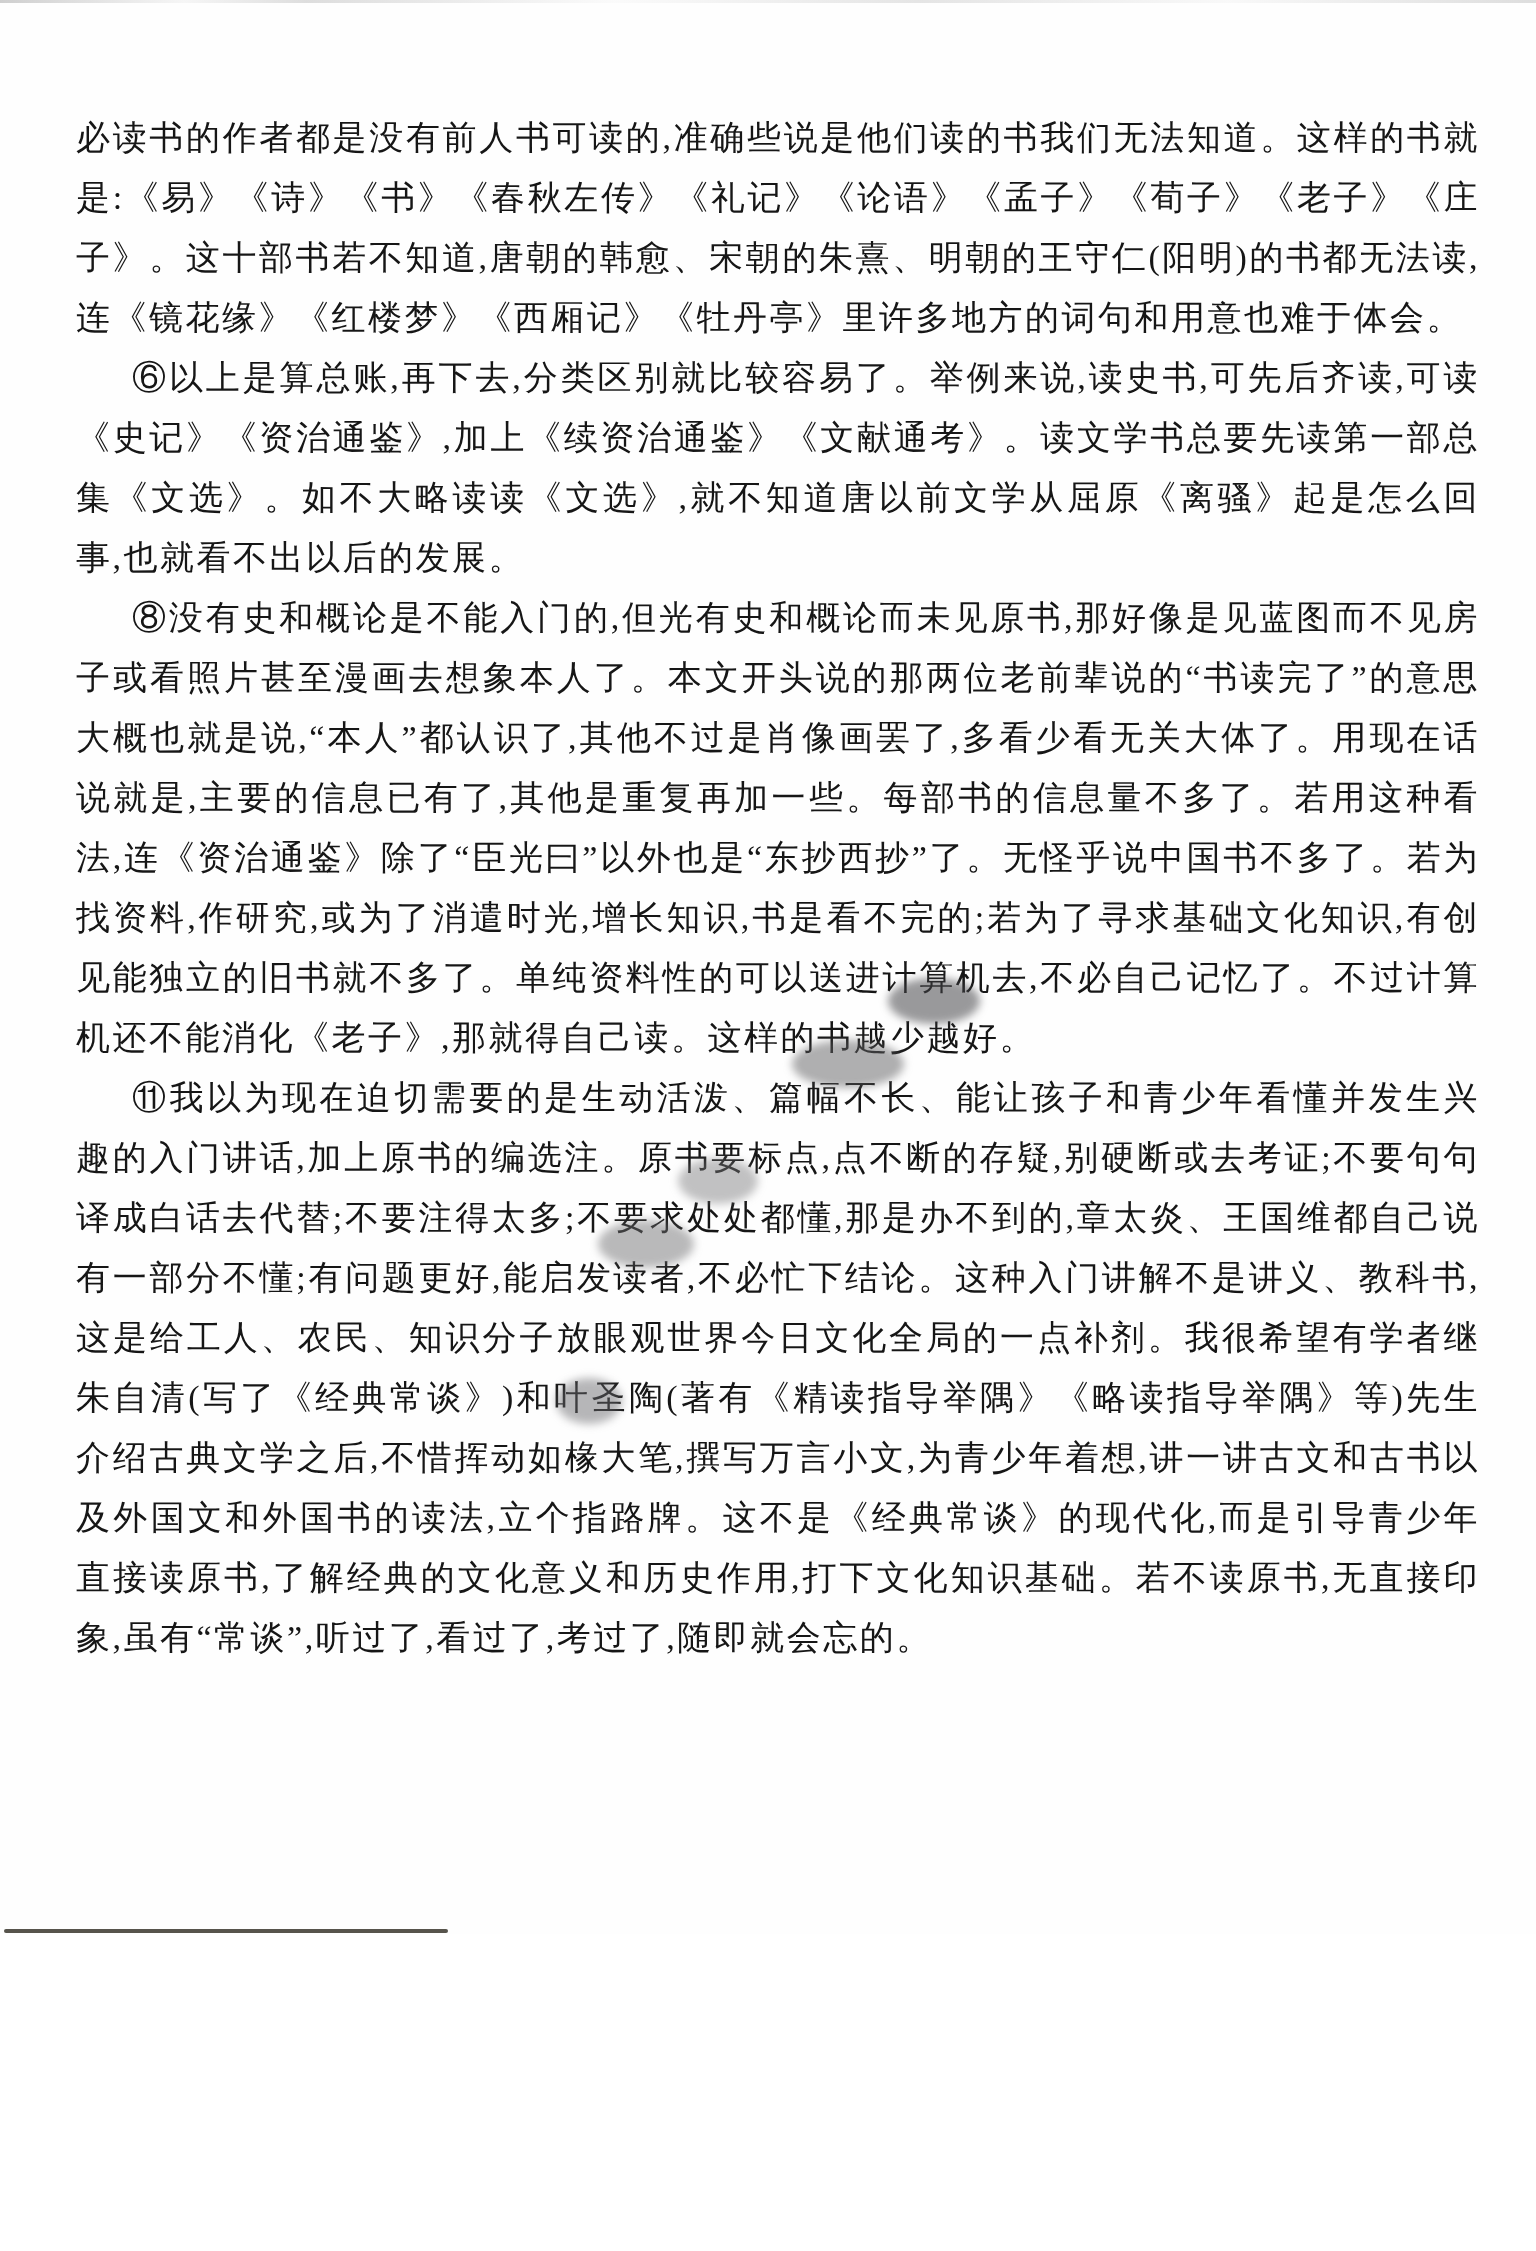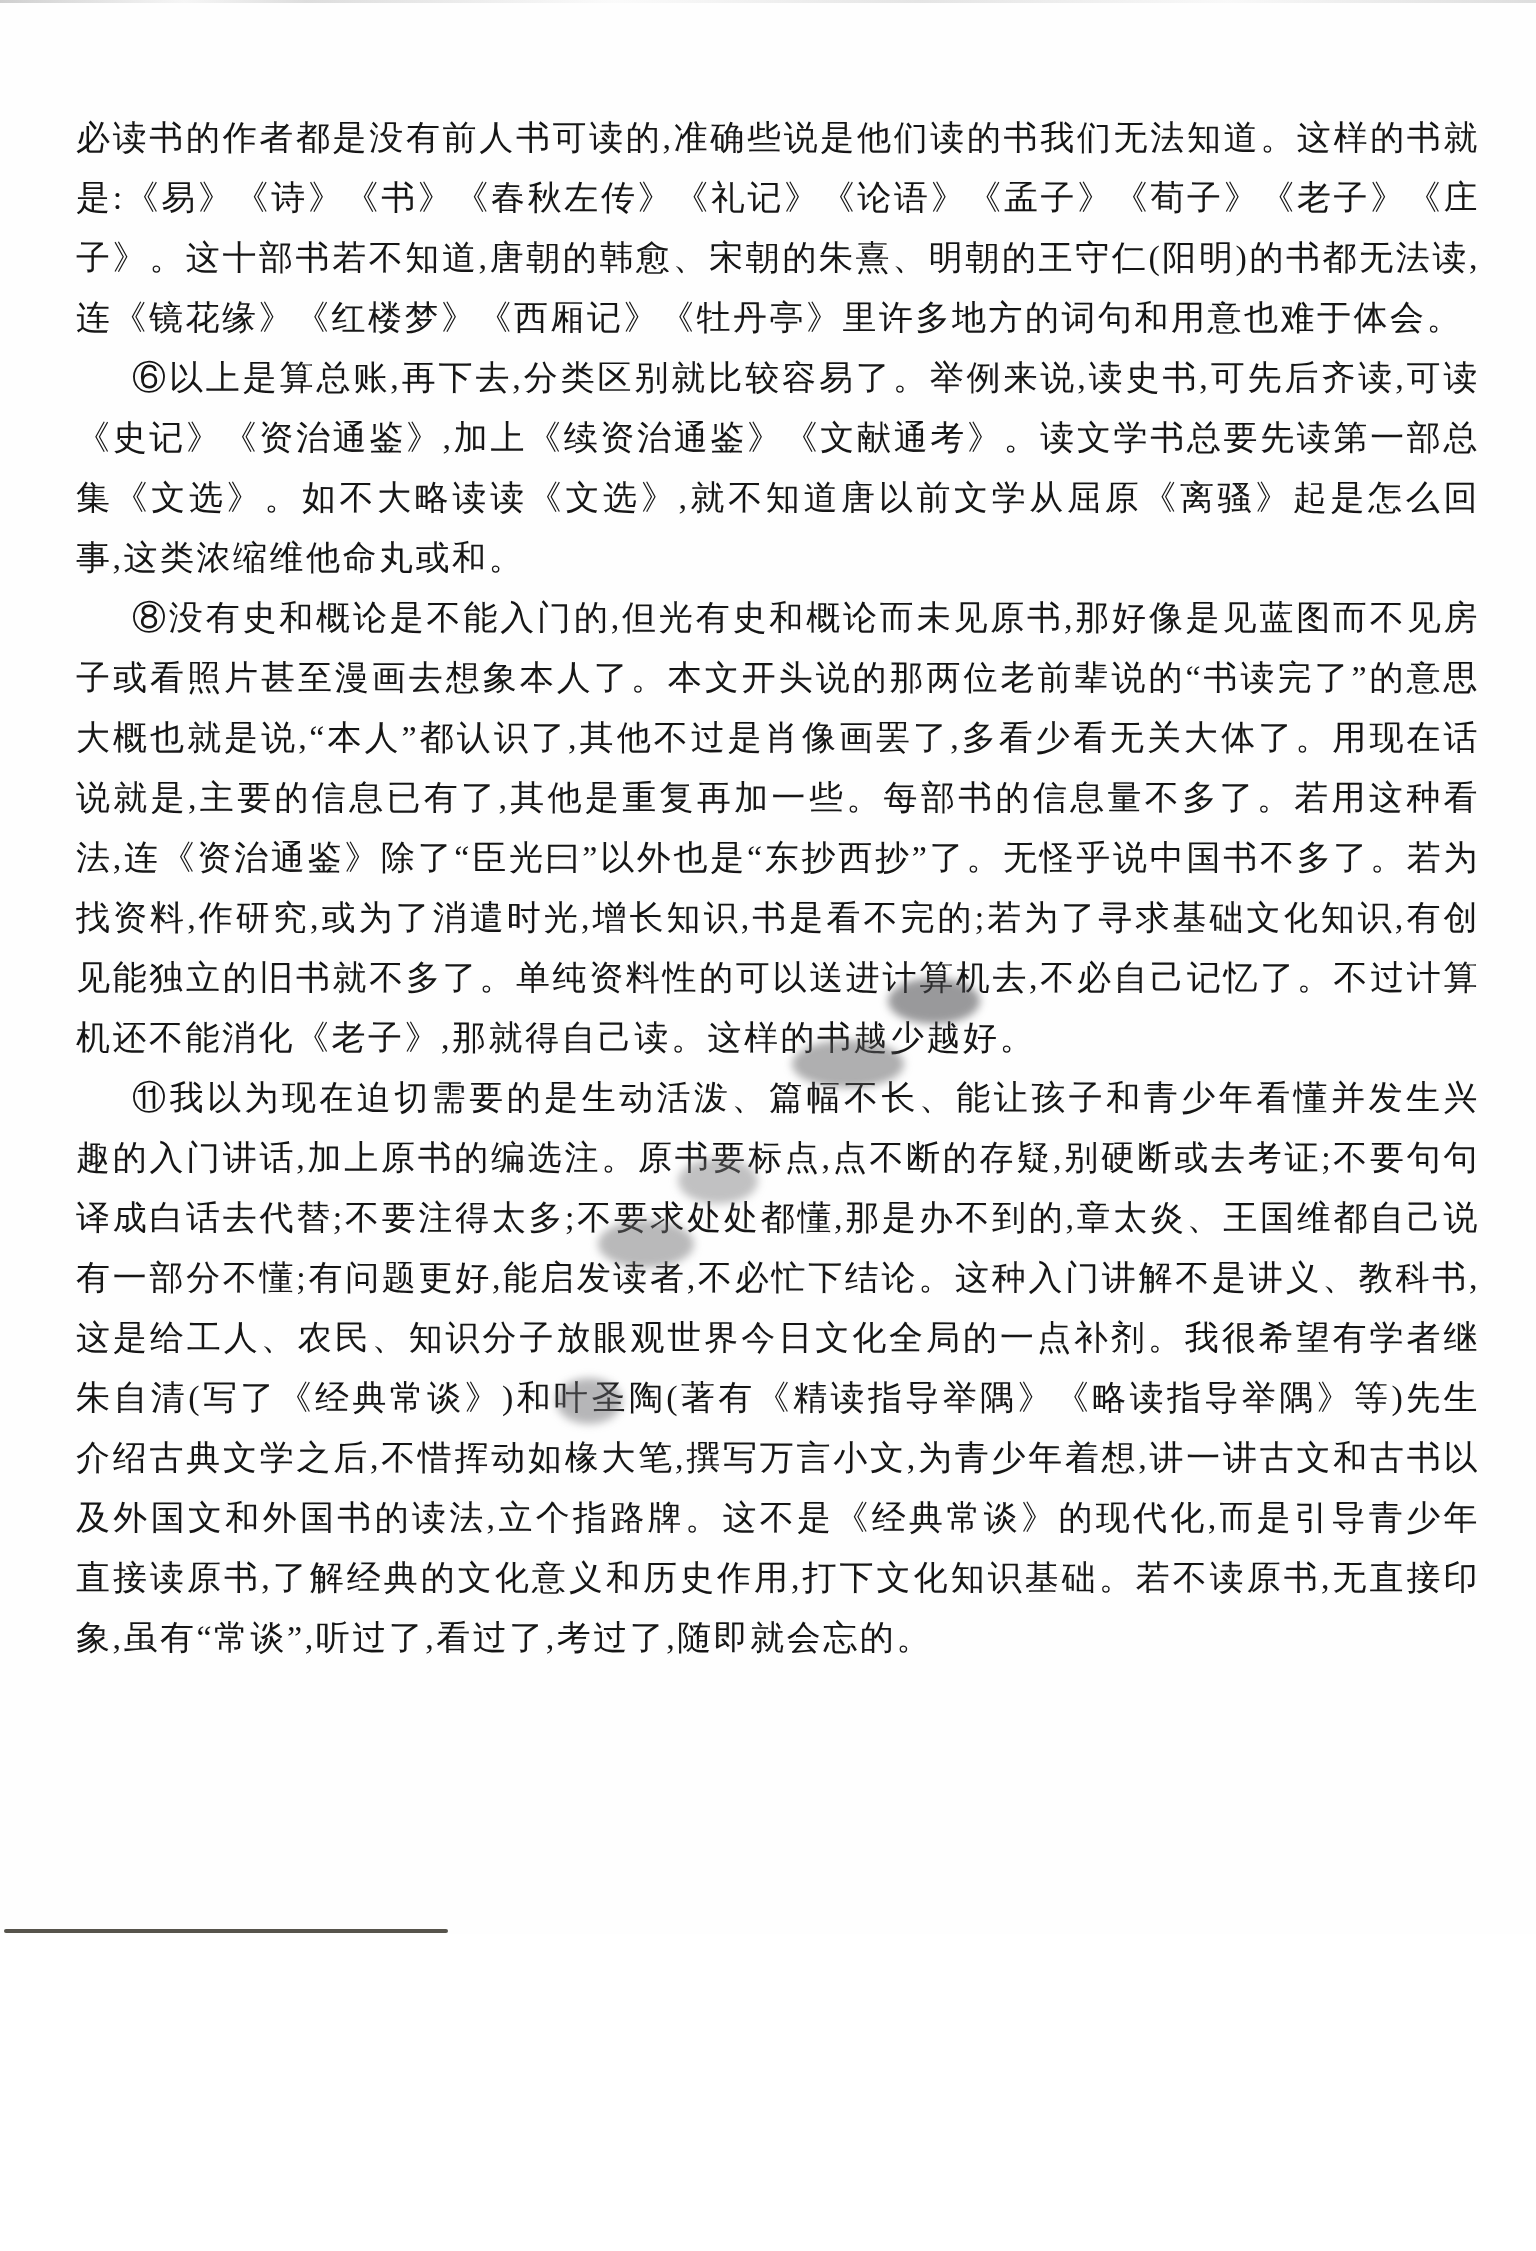--- a/index.html
+++ b/index.html
@@ -93,21 +93,21 @@
 </style>
 </head>
 <body>
 
 <div class="page">
   <div class="top-edge"></div>
 
   <div class="doc-text">
 
   <p class="para">必读书的作者都是没有前人书可读的,准确些说是他们读的书我们无法知道。这样的书就是:《易》《诗》《书》《春秋左传》《礼记》《论语》《孟子》《荀子》《老子》《庄子》。这十部书若不知道,唐朝的韩愈、宋朝的朱熹、明朝的王守仁(阳明)的书都无法读,连《镜花缘》《红楼梦》《西厢记》《牡丹亭》里许多地方的词句和用意也难于体会。</p>
-      <p class="para indent">⑥以上是算总账,再下去,分类区别就比较容易了。举例来说,读史书,可先后齐读,可读《史记》《资治通鉴》,加上《续资治通鉴》《文献通考》。读文学书总要先读第一部总集《文选》。如不大略读读《文选》,就不知道唐以前文学从屈原《离骚》起是怎么回事,这类浓缩维他命丸或和。</p>
+      <p class="para indent">⑥以上是算总账,再下去,分类区别就比较容易了。举例来说,读史书,可先后齐读,可读《史记》《资治通鉴》,加上《续资治通鉴》《文献通考》。读文学书总要先读第一部总集《文选》。如不大略读读《文选》,就不知道唐以前文学从屈原《离骚》起是怎么回事,也就看不出以后的发展。</p>
       <p class="para indent">⑧没有史和概论是不能入门的,但光有史和概论而未见原书,那好像是见蓝图而不见房子或看照片甚至漫画去想象本人了。本文开头说的那两位老前辈说的“书读完了”的意思大概也就是说,“本人”都认识了,其他不过是肖像画罢了,多看少看无关大体了。用现在话说就是,主要的信息已有了,其他是重复再加一些。每部书的信息量不多了。若用这种看法,连《资治通鉴》除了“臣光曰”以外也是“东抄西抄”了。无怪乎说中国书不多了。若为找资料,作研究,或为了消遣时光,增长知识,书是看不完的;若为了寻求基础文化知识,有创见能独立的旧书就不多了。单纯资料性的可以送进计算机去,不必自己记忆了。不过计算机还不能消化《老子》,那就得自己读。这样的书越少越好。</p>
       <p class="para indent">⑪我以为现在迫切需要的是生动活泼、篇幅不长、能让孩子和青少年看懂并发生兴趣的入门讲话,加上原书的编选注。原书要标点,点不断的存疑,别硬断或去考证;不要句句译成白话去代替;不要注得太多;不要求处处都懂,那是办不到的,章太炎、王国维都自己说有一部分不懂;有问题更好,能启发读者,不必忙下结论。这种入门讲解不是讲义、教科书,这是给工人、农民、知识分子放眼观世界今日文化全局的一点补剂。我很希望有学者继朱自清(写了《经典常谈》)和叶圣陶(著有《精读指导举隅》《略读指导举隅》等)先生介绍古典文学之后,不惜挥动如椽大笔,撰写万言小文,为青少年着想,讲一讲古文和古书以及外国文和外国书的读法,立个指路牌。这不是《经典常谈》的现代化,而是引导青少年直接读原书,了解经典的文化意义和历史作用,打下文化知识基础。若不读原书,无直接印象,虽有“常谈”,听过了,看过了,考过了,随即就会忘的。</p>
     </div>
 
   <p class="attribution doc-attribution" style="position:absolute; left:76px; right:56px; top:2048px;">(摘编自金克木《书读完了》)</p>
 
   <div class="footer">
     <span class="seg">语文试题</span>
     <span class="seg">第2页</span>
     <span class="seg">共10页</span>

